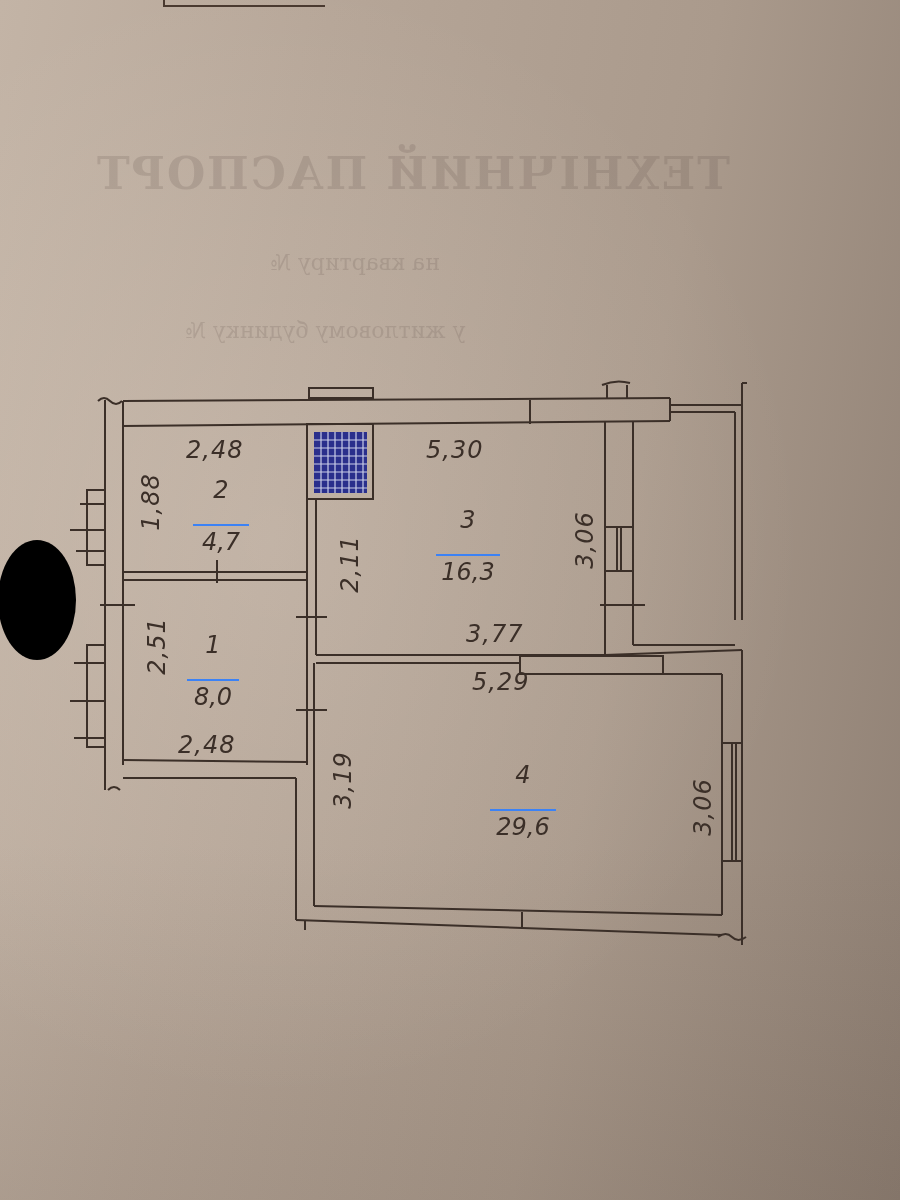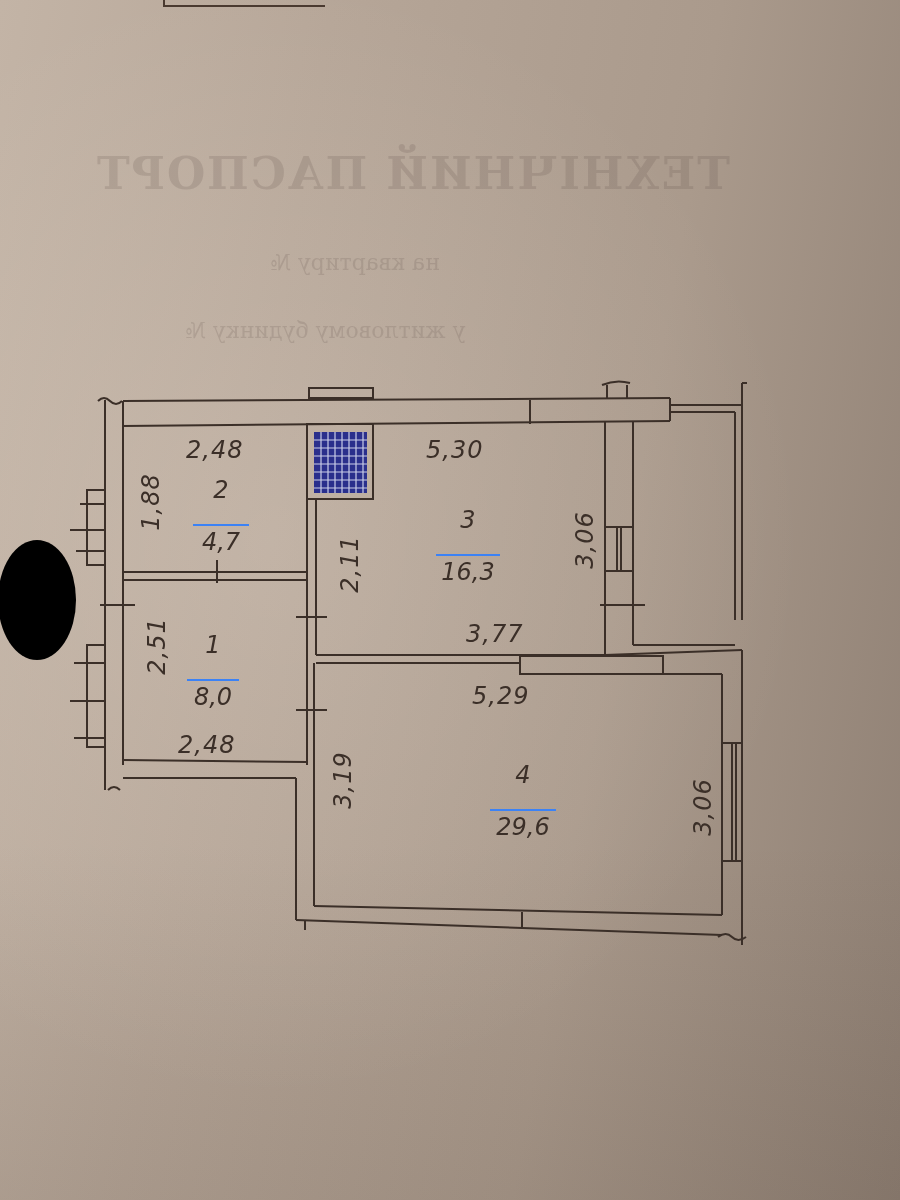--- a/index.html
+++ b/index.html
@@ -166,19 +166,19 @@
 
 <div class="lbl rot" style="left:321px; top:552px;">2,11</div>
 
 <div class="lbl rot" style="left:128px; top:634px;">2,51</div>
 <div class="room-label" style="left:187px; top:633px; width:52px;">
   <span class="num">1</span>
   <span class="area">8,0</span>
 </div>
 <div class="lbl" style="left:178px; top:733px;">2,48</div>
 
-<div class="lbl" style="left:472px; top:684px;">5,29</div>
+<div class="lbl" style="left:472px; top:670px;">5,29</div>
 <div class="lbl rot" style="left:314px; top:768px;">3,19</div>
 <div class="room-label" style="left:490px; top:763px; width:66px;">
   <span class="num">4</span>
   <span class="area">29,6</span>
 </div>
 <div class="lbl rot" style="left:674px; top:795px;">3,06</div>
 
 </body></html>

